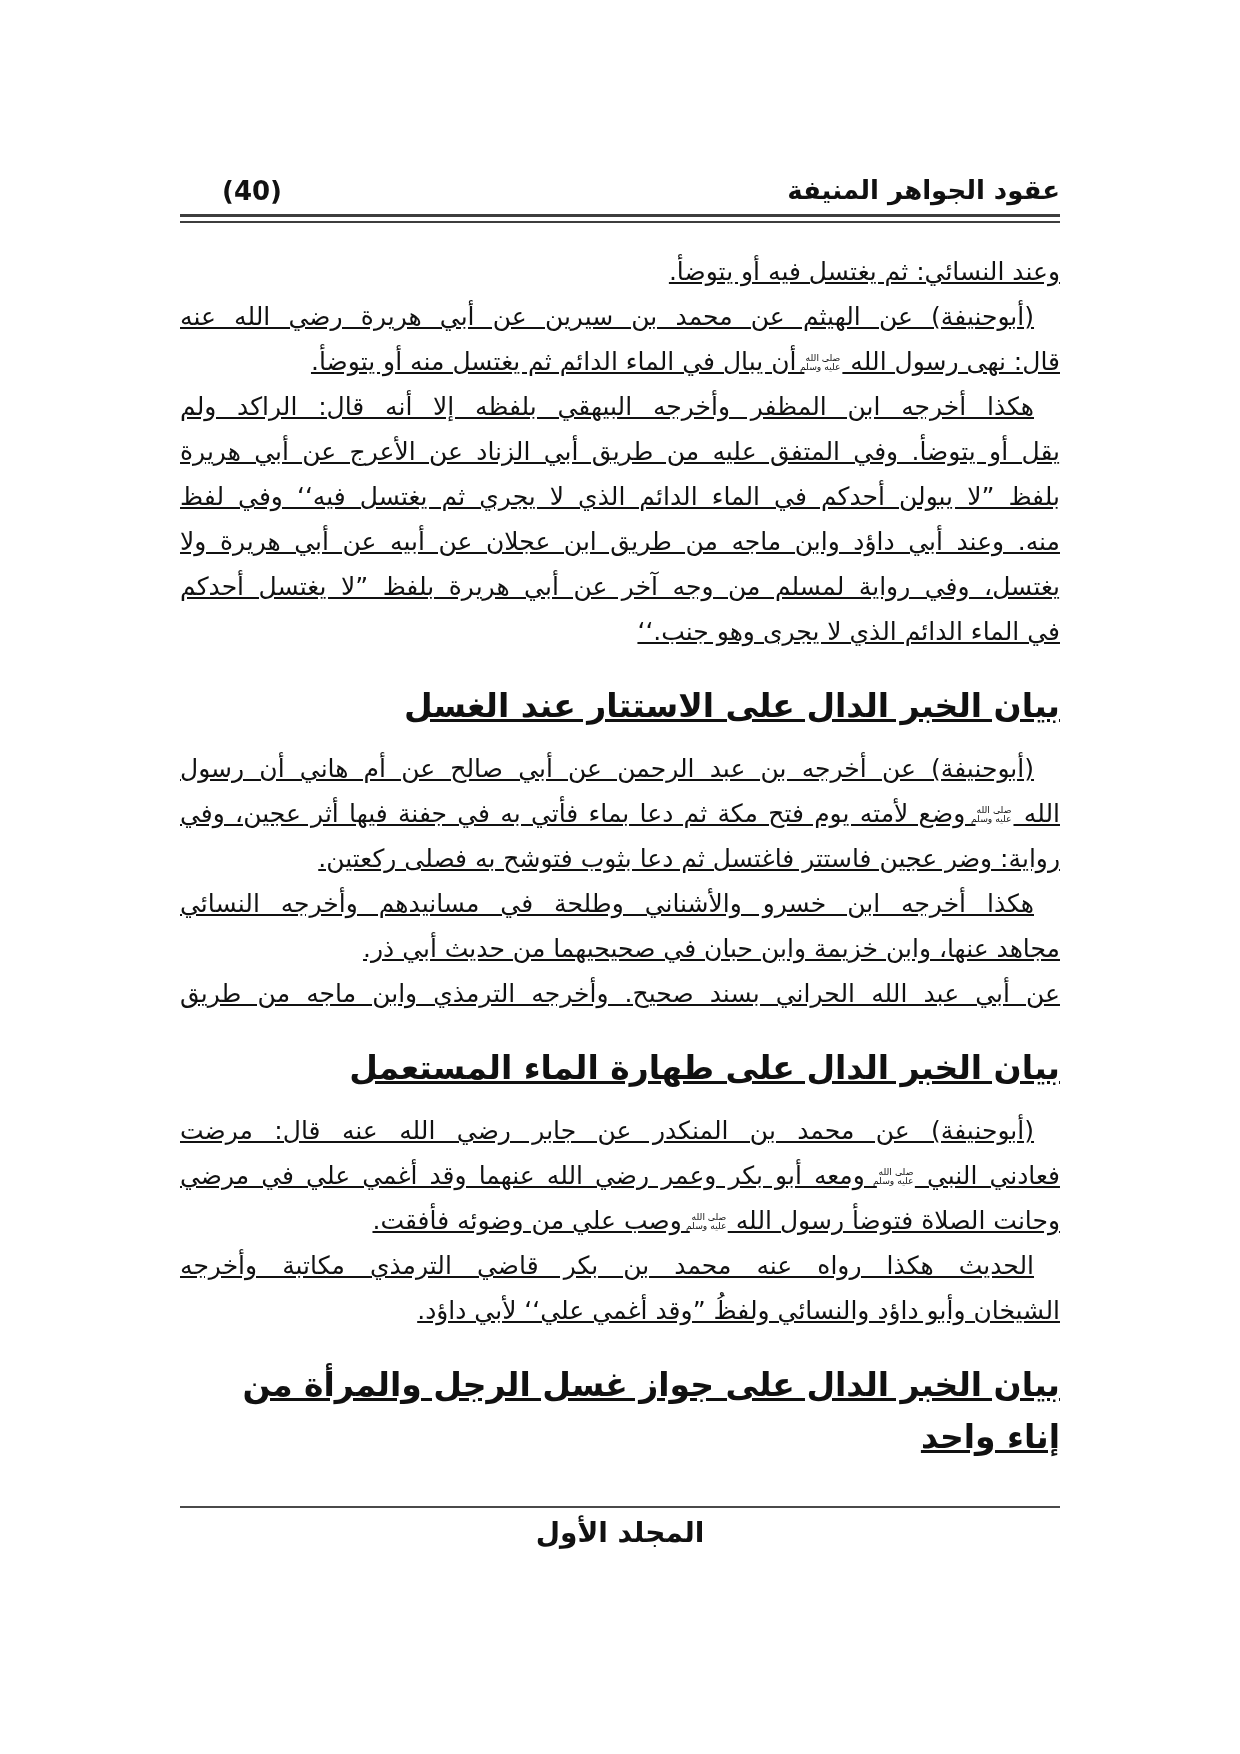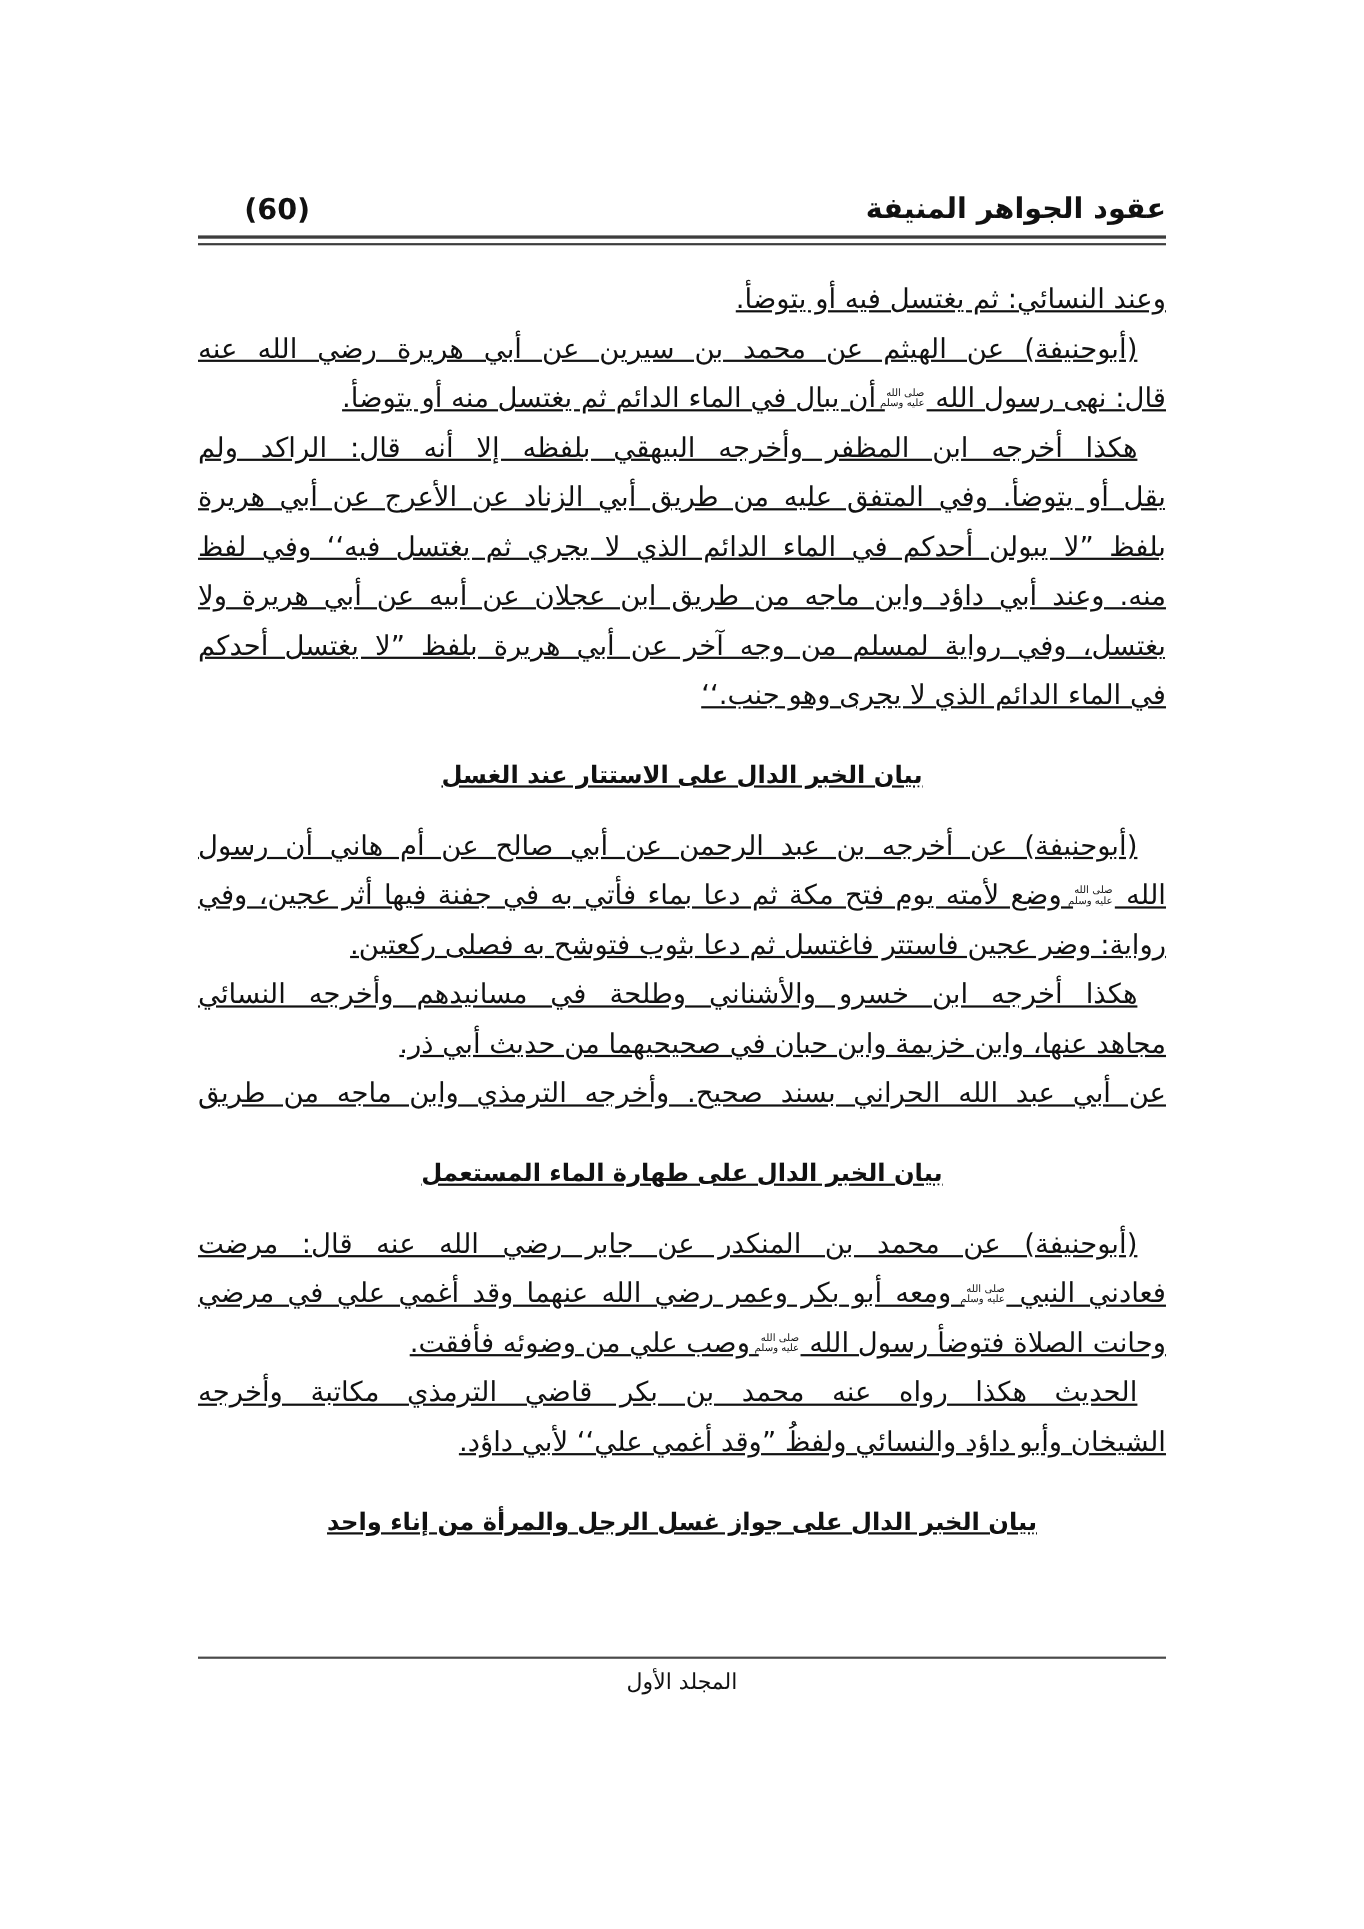--- a/index.html
+++ b/index.html
@@ -51,23 +51,22 @@
     min-height: 45px;
     text-align: right;
     overflow: hidden;
   }
   .line.just {
     text-align: justify;
     text-align-last: justify;
   }
   .line.ind { padding-right: 26px; }
   .heading {
-    font-size: 22px;
+    font-size: 33px;
     font-weight: bold;
-    text-align: center;
     line-height: 52px;
     margin: 26px 0 14px 0;
   }
   .saw {
     display: inline-block;
     width: 38px;
     font-size: 10px;
     line-height: 1.0;
     text-align: center;
     vertical-align: middle;
@@ -78,33 +77,33 @@
   .footer {
     position: absolute;
     left: 180px;
     right: 180px;
     top: 1506px;
     border-top: 2px solid #4a4a4a;
     text-align: center;
     padding-top: 8px;
   }
   .volume {
-    font-size: 20px;
-    font-weight: normal;
+    font-size: 28px;
+    font-weight: bold;
     direction: rtl;
   }
 </style>
 </head>
 <body>
 
 <div class="page">
 
   <div class="header">
     <div class="book-title">عقود الجواهر المنيفة</div>
-    <div class="page-number">(60)</div>
+    <div class="page-number">(40)</div>
   </div>
 
   <div class="header-rule"></div>
 
   <div class="body-text">
       <div class="line">وعند النسائي: ثم يغتسل فيه أو يتوضأ.</div>
       <div class="line just ind">(أبوحنيفة) عن الهيثم عن محمد بن سيرين عن أبي هريرة رضي الله عنه</div>
       <div class="line">قال: نهى رسول الله <span class="saw"><div>صلى الله</div><div>عليه وسلم</div></span> أن يبال في الماء الدائم ثم يغتسل منه أو يتوضأ.</div>
       <div class="line just ind">هكذا أخرجه ابن المظفر وأخرجه البيهقي بلفظه إلا أنه قال: الراكد ولم</div>
       <div class="line just">يقل أو يتوضأ. وفي المتفق عليه من طريق أبي الزناد عن الأعرج عن أبي هريرة</div>

